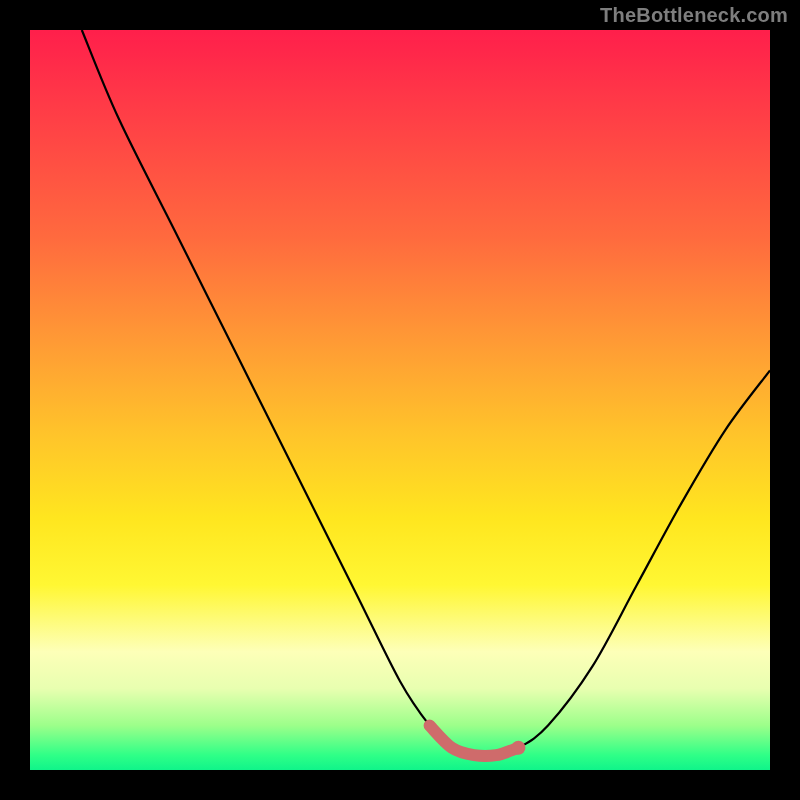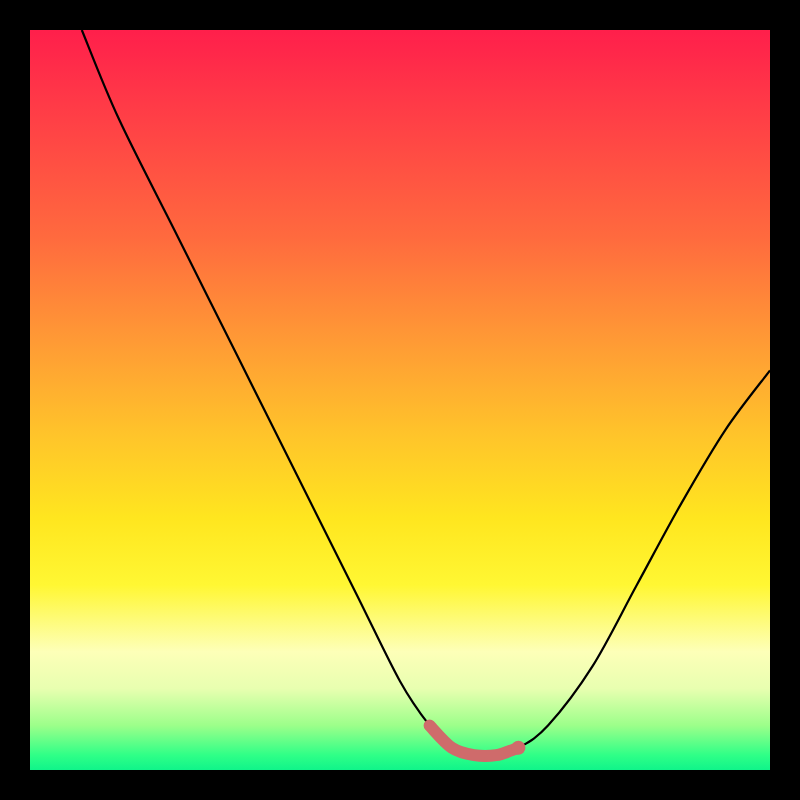--- a/index.html
+++ b/index.html
@@ -56,20 +56,21 @@
     top: 0;
     width: 740px;
     height: 740px;
   }
 </style>
 </head>
 <body>
 
 <div class="frame">
 
+  <div class="watermark">TheBottleneck.com</div>
 
   <div class="plot">
 
     <svg class="curve" viewBox="0 0 740 740" preserveAspectRatio="none">
       <path fill="none" stroke="#000" stroke-width="2.2" d="M 51.8 0.0 C 58.0 14.8, 72.8 54.3, 88.8 88.8 C 104.8 123.3, 128.3 167.7, 148.0 207.2 C 167.7 246.7, 187.5 286.1, 207.2 325.6 C 226.9 365.1, 246.7 404.5, 266.4 444.0 C 286.1 483.5, 308.3 527.9, 325.6 562.4 C 342.9 596.9, 357.7 629.0, 370.0 651.2 C 382.3 673.4, 391.0 684.5, 399.6 695.6 C 408.2 706.7, 414.4 712.9, 421.8 717.8 C 429.2 722.7, 436.6 724.0, 444.0 725.2 C 451.4 726.4, 458.8 726.4, 466.2 725.2 C 473.6 724.0, 479.8 722.7, 488.4 717.8 C 497.0 712.9, 505.7 709.2, 518.0 695.6 C 530.3 682.0, 547.6 659.8, 562.4 636.4 C 577.2 613.0, 592.0 582.1, 606.8 555.0 C 621.6 527.9, 636.4 499.5, 651.2 473.6 C 666.0 447.7, 680.8 421.8, 695.6 399.6 C 710.4 377.4, 732.6 350.3, 740.0 340.4"></path>
 
       <path fill="none" stroke="#cf6b6b" stroke-width="12" stroke-linecap="round" stroke-linejoin="round" d="M 399.6 695.6 C 403.3 699.3, 414.4 712.9, 421.8 717.8 C 429.2 722.7, 436.6 724.0, 444.0 725.2 C 451.4 726.4, 458.8 726.4, 466.2 725.2 C 473.6 724.0, 484.7 719.0, 488.4 717.8"></path>
 
       <circle r="7" fill="#cf6b6b" cx="488.4" cy="717.8"></circle>
     </svg>

